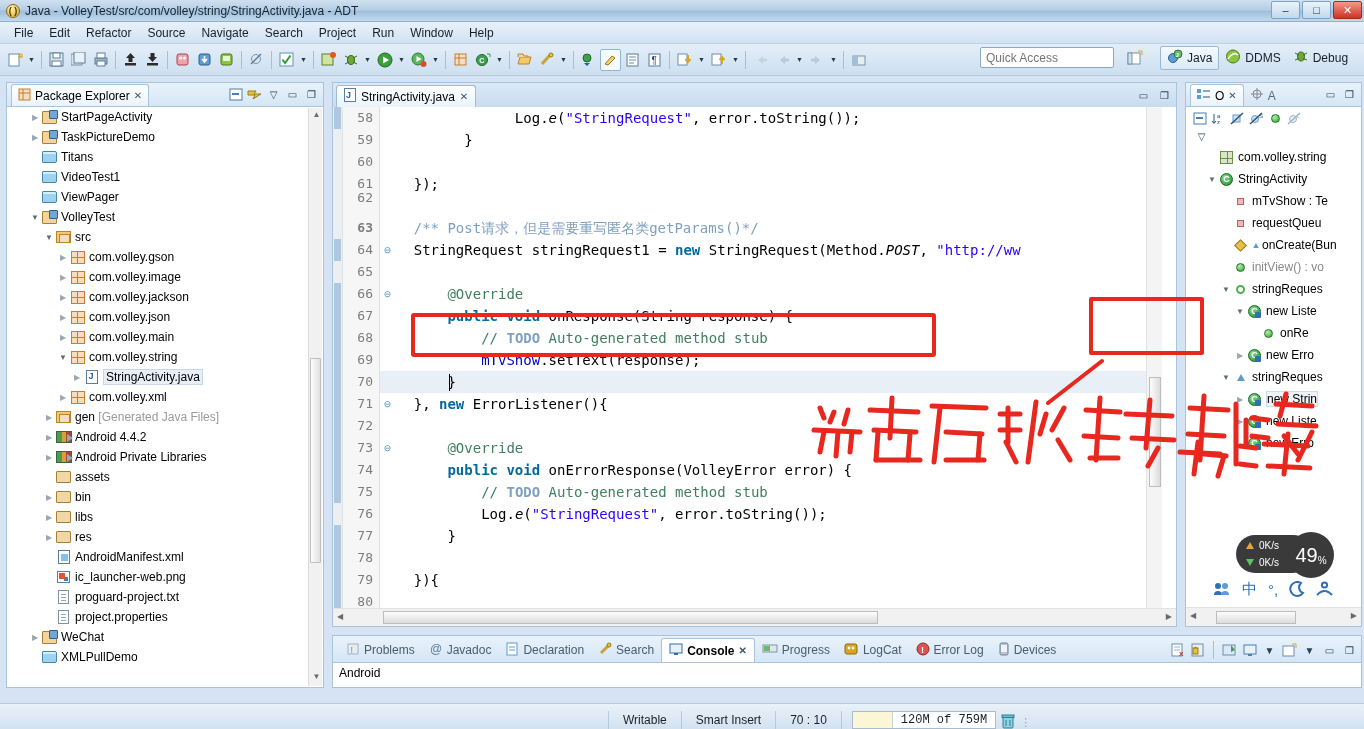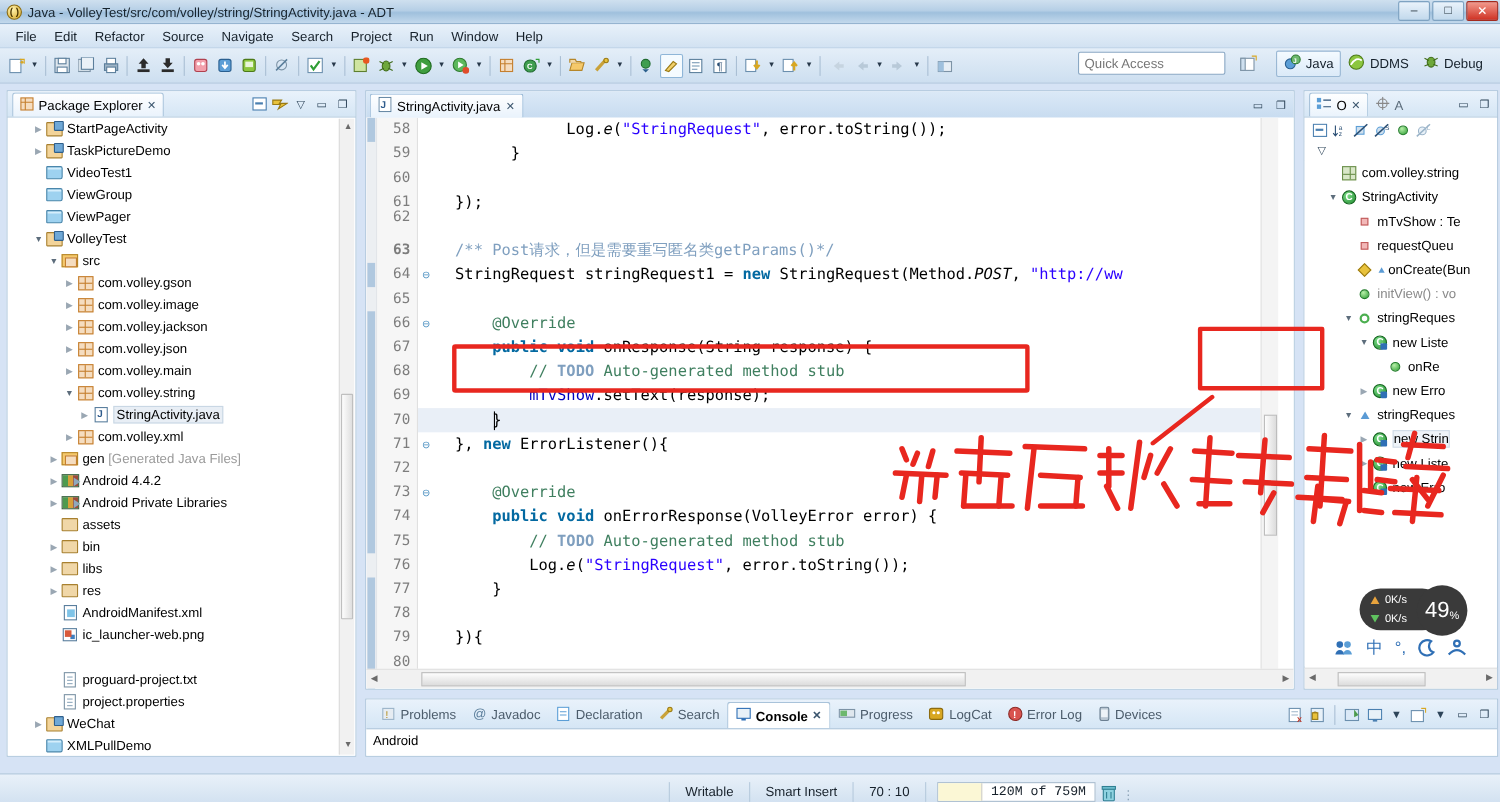--- a/index.html
+++ b/index.html
@@ -562,28 +562,28 @@
           <span class="ticon">
             <span class="ic-prj"></span>
           </span>
           <span class="tlabel">TaskPictureDemo</span>
         </div>
         <div class="trow" style="padding-left: 22px;">
           <span class="tarrow"></span>
           <span class="ticon">
             <span class="ic-folder blue"></span>
           </span>
+          <span class="tlabel">Titans</span>
+        </div>
+        <div class="trow" style="padding-left: 22px;">
+          <span class="tarrow"></span>
+          <span class="ticon">
+            <span class="ic-folder blue"></span>
+          </span>
           <span class="tlabel">VideoTest1</span>
-        </div>
-        <div class="trow" style="padding-left: 22px;">
-          <span class="tarrow"></span>
-          <span class="ticon">
-            <span class="ic-folder blue"></span>
-          </span>
-          <span class="tlabel">ViewGroup</span>
         </div>
         <div class="trow" style="padding-left: 22px;">
           <span class="tarrow"></span>
           <span class="ticon">
             <span class="ic-folder blue"></span>
           </span>
           <span class="tlabel">ViewPager</span>
         </div>
         <div class="trow" style="padding-left: 22px;">
           <span class="tarrow">▼</span>
@@ -711,21 +711,21 @@
           </span>
           <span class="tlabel">AndroidManifest.xml</span>
         </div>
         <div class="trow" style="padding-left: 36px;">
           <span class="tarrow"></span>
           <span class="ticon">
             <span class="ic-png"></span>
           </span>
           <span class="tlabel">ic_launcher-web.png</span>
         </div>
-        <div class="trow" style="padding-left: 36px; margin-top: 21px;">
+        <div class="trow" style="padding-left: 36px;">
           <span class="tarrow"></span>
           <span class="ticon">
             <span class="ic-txt"></span>
           </span>
           <span class="tlabel">proguard-project.txt</span>
         </div>
         <div class="trow" style="padding-left: 36px;">
           <span class="tarrow"></span>
           <span class="ticon">
             <span class="ic-txt"></span>

